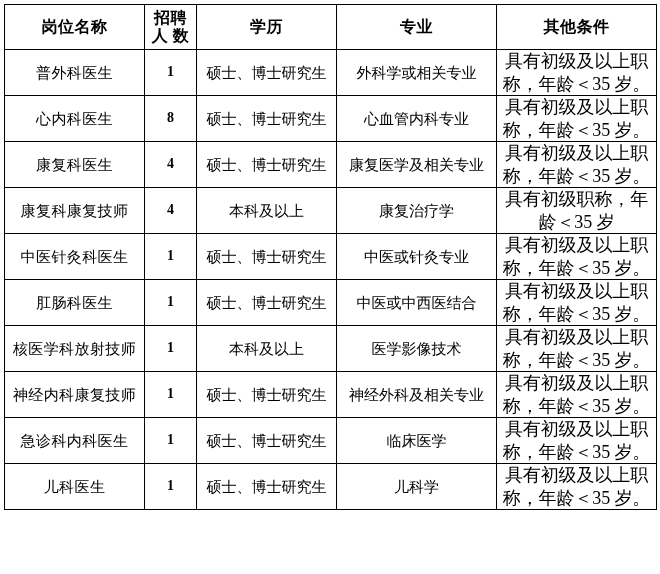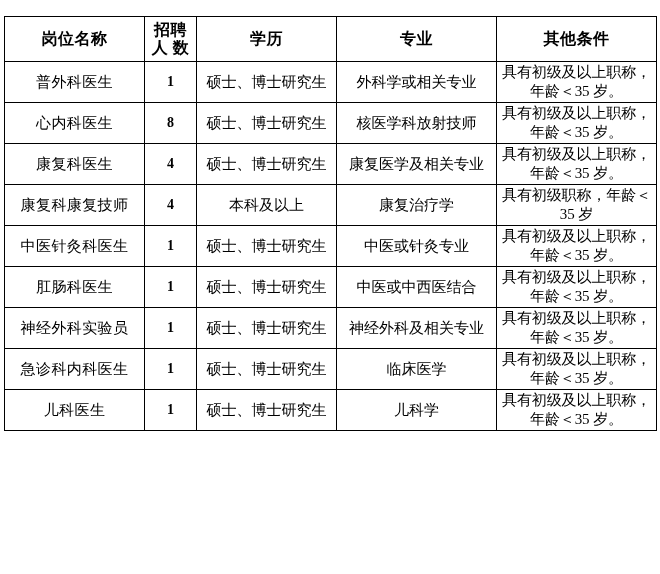--- a/index.html
+++ b/index.html
@@ -11,21 +11,21 @@
     width: 660px;
     height: 574px;
     font-family: "Liberation Serif", "DejaVu Serif", serif;
     color: #000000;
     overflow: hidden;
   }
   .sheet {
     width: 660px;
     height: 574px;
     box-sizing: border-box;
-    padding: 16px 4px 0 4px;
+    padding: 4px 4px 0 4px;
   }
   table.recruit {
     border-collapse: collapse;
     width: 652px;
     table-layout: fixed;
   }
   table.recruit td, table.recruit th {
     border: 1px solid #000000;
     padding: 0;
     vertical-align: middle;
@@ -50,21 +50,21 @@
   td.col-post {
     letter-spacing: 0.4px;
   }
   td.col-num {
     font-weight: bold;
     font-size: 14px;
   }
   td.col-cond {
     text-align: left;
     padding: 2px 3px 2px 4px;
-    font-size: 15px;
+    font-size: 18px;
     line-height: 1.25;
     letter-spacing: -0.1px;
   }
   
   col.c0 { width: 140px; }
   col.c1 { width: 52px; }
   col.c2 { width: 140px; }
   col.c3 { width: 160px; }
   col.c4 { width: 160px; }
 </style>
@@ -97,21 +97,21 @@
         <td class="col-post">普外科医生</td>
         <td class="col-num">1</td>
         <td class="col-edu">硕士、博士研究生</td>
         <td class="col-major">外科学或相关专业</td>
         <td class="col-cond">具有初级及以上职称，年龄＜35 岁。</td>
       </tr>
       <tr>
         <td class="col-post">心内科医生</td>
         <td class="col-num">8</td>
         <td class="col-edu">硕士、博士研究生</td>
-        <td class="col-major">核医学科放射技师</td>
+        <td class="col-major">心血管内科专业</td>
         <td class="col-cond">具有初级及以上职称，年龄＜35 岁。</td>
       </tr>
       <tr>
         <td class="col-post">康复科医生</td>
         <td class="col-num">4</td>
         <td class="col-edu">硕士、博士研究生</td>
         <td class="col-major">康复医学及相关专业</td>
         <td class="col-cond">具有初级及以上职称，年龄＜35 岁。</td>
       </tr>
       <tr>
@@ -129,21 +129,28 @@
         <td class="col-cond">具有初级及以上职称，年龄＜35 岁。</td>
       </tr>
       <tr>
         <td class="col-post">肛肠科医生</td>
         <td class="col-num">1</td>
         <td class="col-edu">硕士、博士研究生</td>
         <td class="col-major">中医或中西医结合</td>
         <td class="col-cond">具有初级及以上职称，年龄＜35 岁。</td>
       </tr>
       <tr>
-        <td class="col-post">神经外科实验员</td>
+        <td class="col-post">核医学科放射技师</td>
+        <td class="col-num">1</td>
+        <td class="col-edu">本科及以上</td>
+        <td class="col-major">医学影像技术</td>
+        <td class="col-cond">具有初级及以上职称，年龄＜35 岁。</td>
+      </tr>
+      <tr>
+        <td class="col-post">神经内科康复技师</td>
         <td class="col-num">1</td>
         <td class="col-edu">硕士、博士研究生</td>
         <td class="col-major">神经外科及相关专业</td>
         <td class="col-cond">具有初级及以上职称，年龄＜35 岁。</td>
       </tr>
       <tr>
         <td class="col-post">急诊科内科医生</td>
         <td class="col-num">1</td>
         <td class="col-edu">硕士、博士研究生</td>
         <td class="col-major">临床医学</td>

